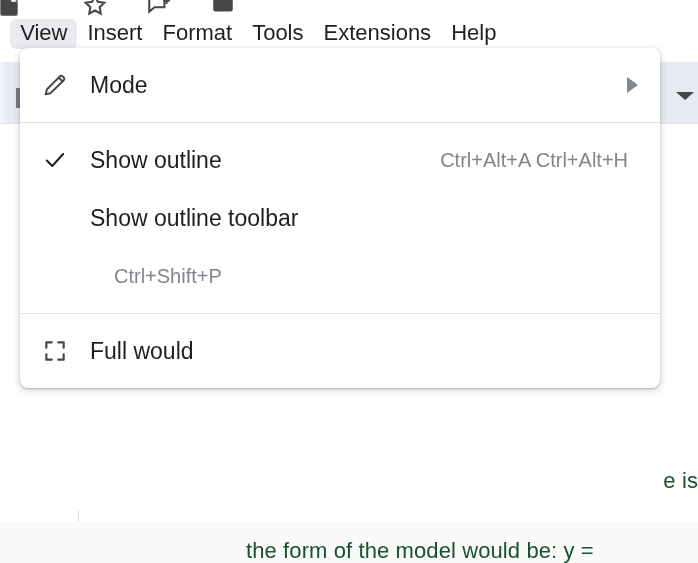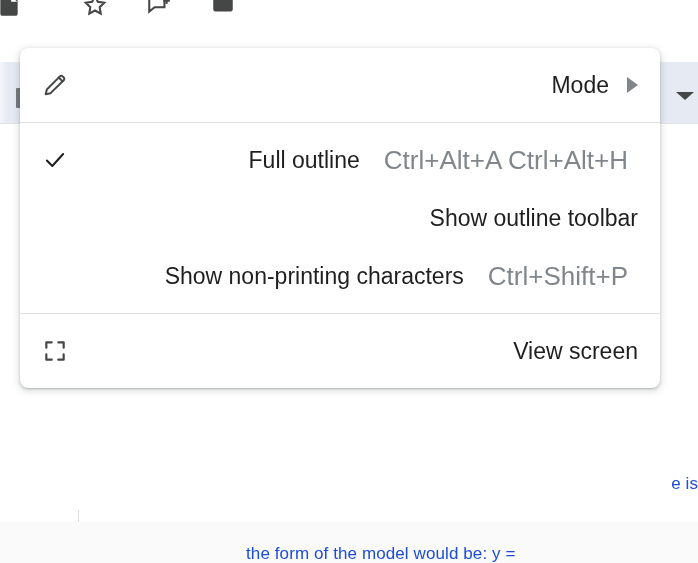--- a/index.html
+++ b/index.html
@@ -122,25 +122,24 @@
   }
   .doc-vrule {
     position: absolute;
     width: 1px;
     background: #dadce0;
   }
 
   
   .doc-text {
     position: absolute;
-    font-size: 17px;
-    color: #1d4ed8;
+    font-size: 22px;
+    color: #14532d;
     white-space: nowrap;
     letter-spacing: .1px;
-    margin-top: 6px;
   }
   .doc-text.right-line { right: 0; top: 468px; }
   .doc-text.bottom-line { left: 246px; top: 538px; }
 
   .doc-shade {
     position: absolute;
     left: 0; top: 522px;
     width: 698px; height: 41px;
     background: #fafafa;
   }
@@ -150,21 +149,20 @@
     position: absolute;
     left: 20px;
     top: 48px;
     width: 640px;
     background: #ffffff;
     border-radius: 8px;
     box-shadow: 0 2px 6px 2px rgba(60,64,67,.15),
                 0 1px 2px 0 rgba(60,64,67,.30);
     padding: 8px 0 8px 0;
     box-sizing: border-box;
-    text-align: right;
   }
 
   .mi {
     position: relative;
     display: flex;
     align-items: center;
     height: 58px;
     padding: 0 22px 0 0;
     cursor: default;
   }
@@ -177,21 +175,21 @@
     color: #444746;
   }
   .mi-label {
     flex: 1 1 auto;
     font-size: 23px;
     color: #1f1f1f;
     line-height: 1;
     white-space: nowrap;
   }
   .mi-accel {
-    font-size: 26px;
+    font-size: 20px;
     color: #80868b;
     line-height: 1;
     white-space: nowrap;
     margin-left: 24px;
     padding-right: 10px;
   }
   .mi-submenu {
     margin-left: 18px;
     width: 0; height: 0;
     border-top: 8px solid transparent;
@@ -235,20 +233,29 @@
           <path d="M19 5v6M16 8h6"></path>
         </svg>
       </span>
       <span class="tb-icon fold">
         <svg width="26" height="26" viewBox="0 0 24 24" fill="#444746">
           <path d="M3 6a2 2 0 0 1 2-2h4l2 2h8a2 2 0 0 1 2 2v8a2 2 0 0 1-2 2H5a2 2 0 0 1-2-2z"></path>
         </svg>
       </span>
     </div>
 
+    <div class="menubar">
+      <span class="menu-item clipped">t</span>
+      <span class="menu-item active">View</span>
+      <span class="menu-item">Insert</span>
+      <span class="menu-item">Format</span>
+      <span class="menu-item">Tools</span>
+      <span class="menu-item">Extensions</span>
+      <span class="menu-item">Help</span>
+    </div>
 
     <div class="toolbar-band">
       <div class="left-fade"></div>
     </div>
     <div class="tb-cursor"></div>
     <div class="tb-chevron"></div>
 
     <div class="doc-hrule" style="top:123px;"></div>
     <div class="doc-vrule" style="left:78px; top:510px; height:53px;"></div>
 
@@ -273,43 +280,42 @@
     <div class="mi-divider"></div>
 
 
 
     <div class="mi">
       <span class="mi-lead">
         <svg class="check" viewBox="0 0 24 24" fill="none" stroke="#1f1f1f" stroke-width="1.9" stroke-linecap="round" stroke-linejoin="round">
           <path d="M4.5 12.5l5 5 10-11"></path>
         </svg>
       </span>
-      <span class="mi-label">Full outline</span>
+      <span class="mi-label">Show outline</span>
       <span class="mi-accel">Ctrl+Alt+A Ctrl+Alt+H</span>
     </div>
 
     <div class="mi">
       <span class="mi-lead"></span>
       <span class="mi-label">Show outline toolbar</span>
     </div>
 
     <div class="mi">
       <span class="mi-lead"></span>
-      <span class="mi-label">Show non-printing characters</span>
       <span class="mi-accel">Ctrl+Shift+P</span>
     </div>
 
     <div class="mi-divider"></div>
 
     <div class="mi">
       <span class="mi-lead">
         <svg width="26" height="26" viewBox="0 0 24 24" fill="none" stroke="#444746" stroke-width="2" stroke-linecap="round" stroke-linejoin="round">
           <path d="M4 9V4h5"></path>
           <path d="M20 9V4h-5"></path>
           <path d="M4 15v5h5"></path>
           <path d="M20 15v5h-5"></path>
         </svg>
       </span>
-      <span class="mi-label">View screen</span>
+      <span class="mi-label">Full would</span>
     </div>
 
   </div>
 </div>
 
 </body></html>

